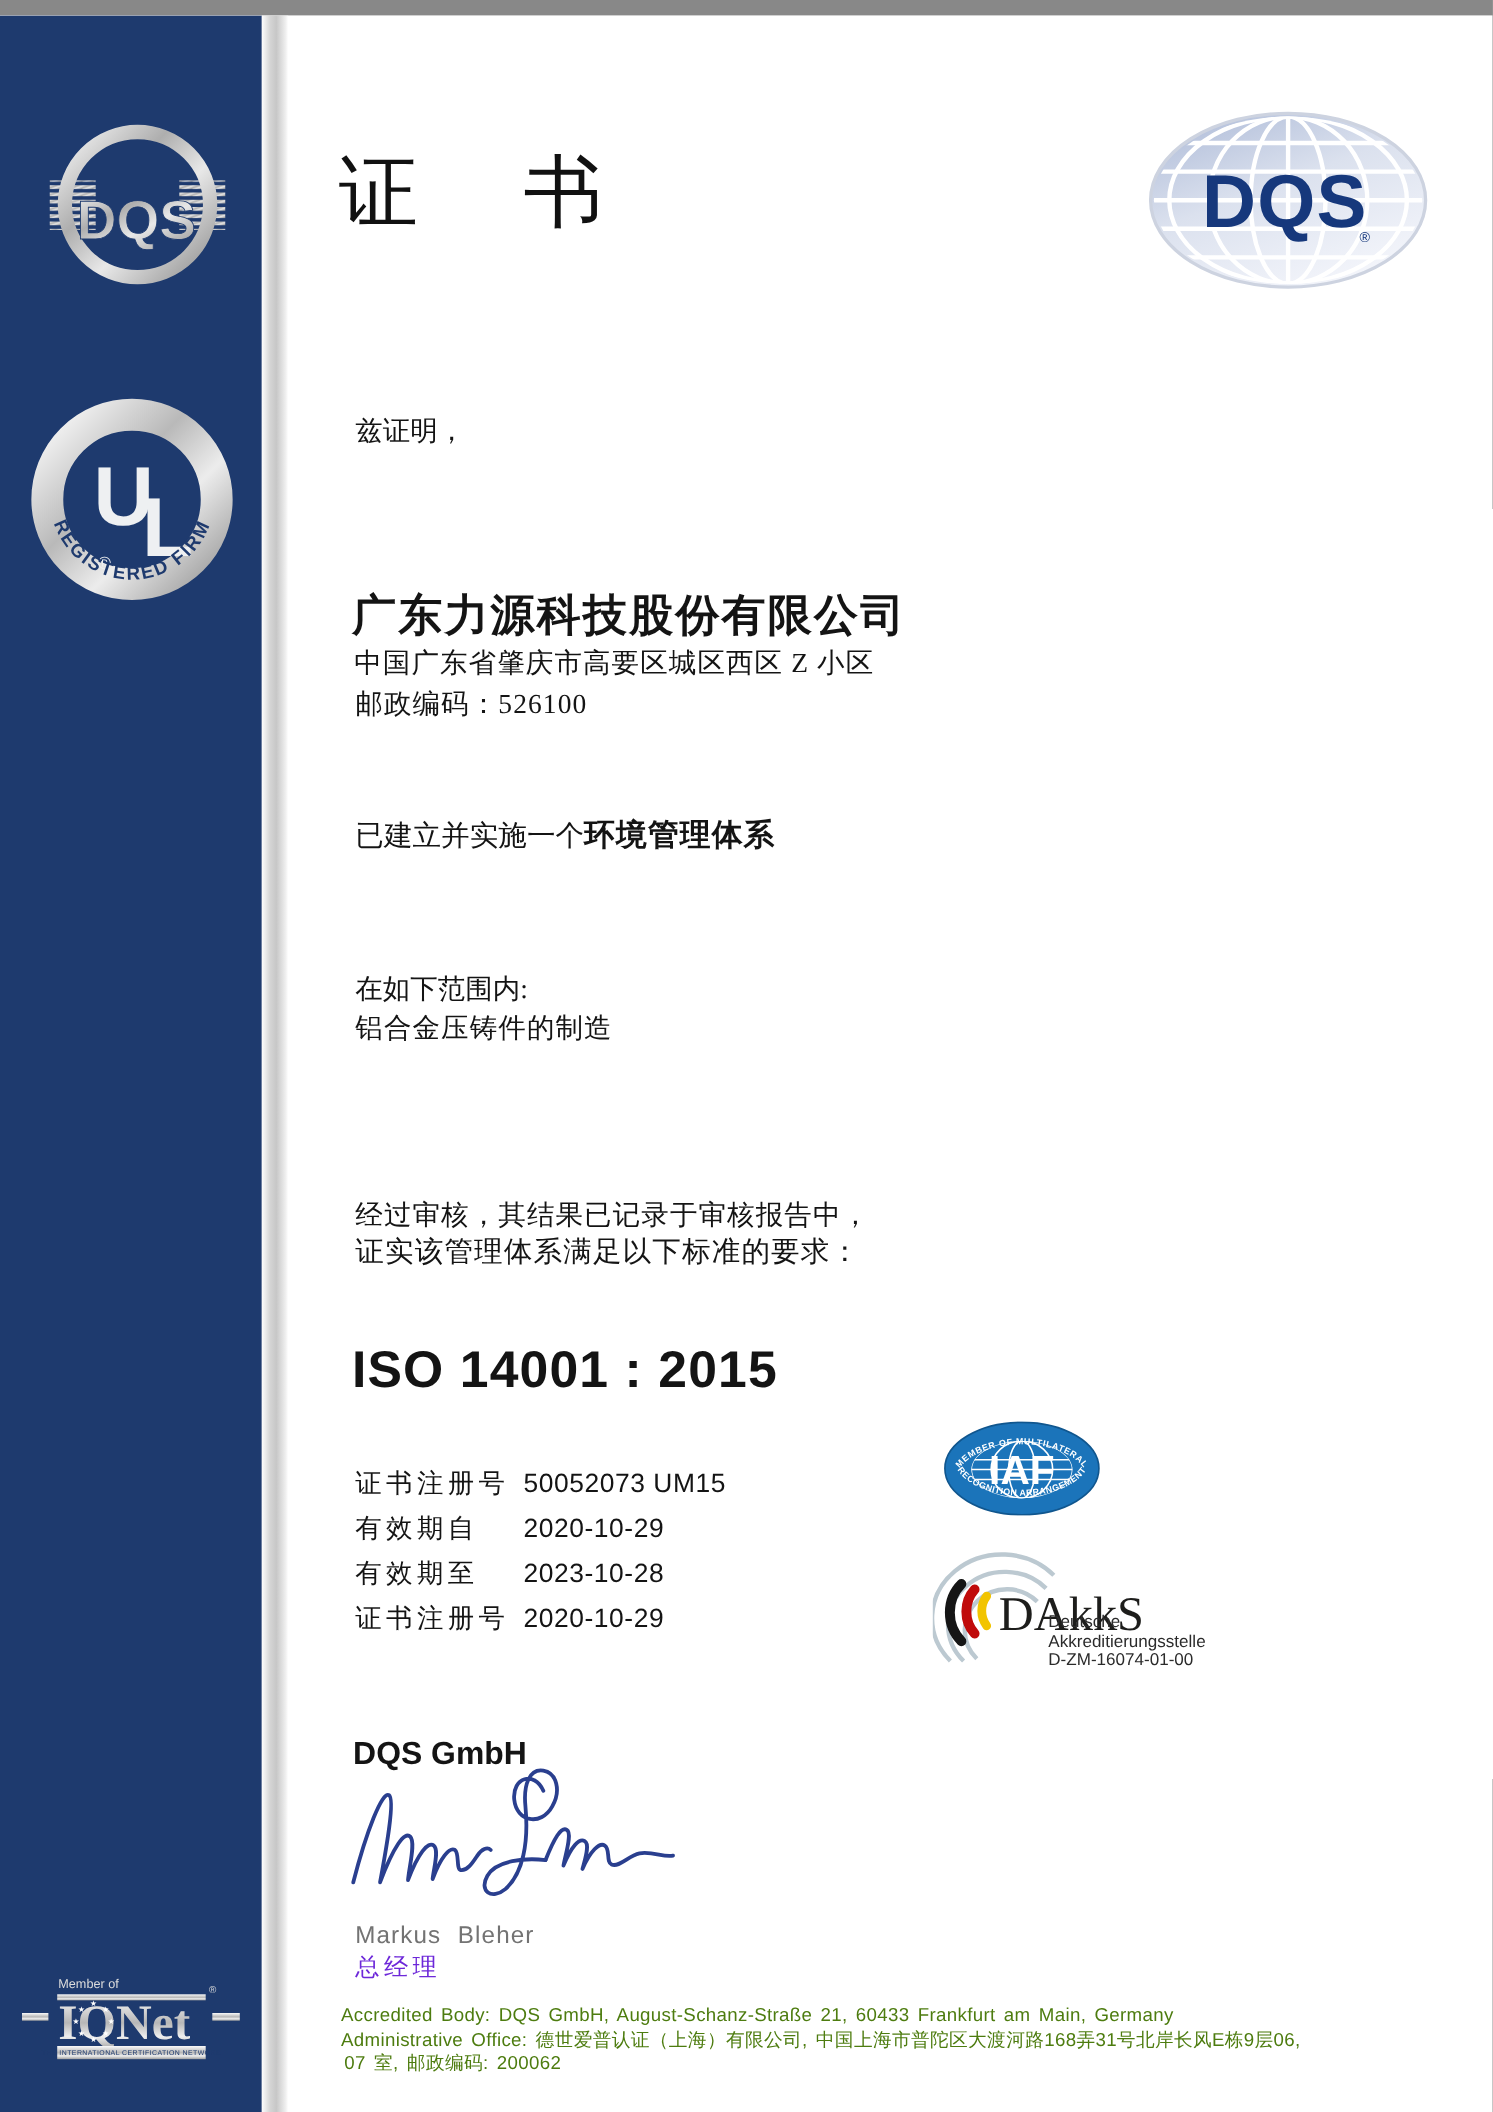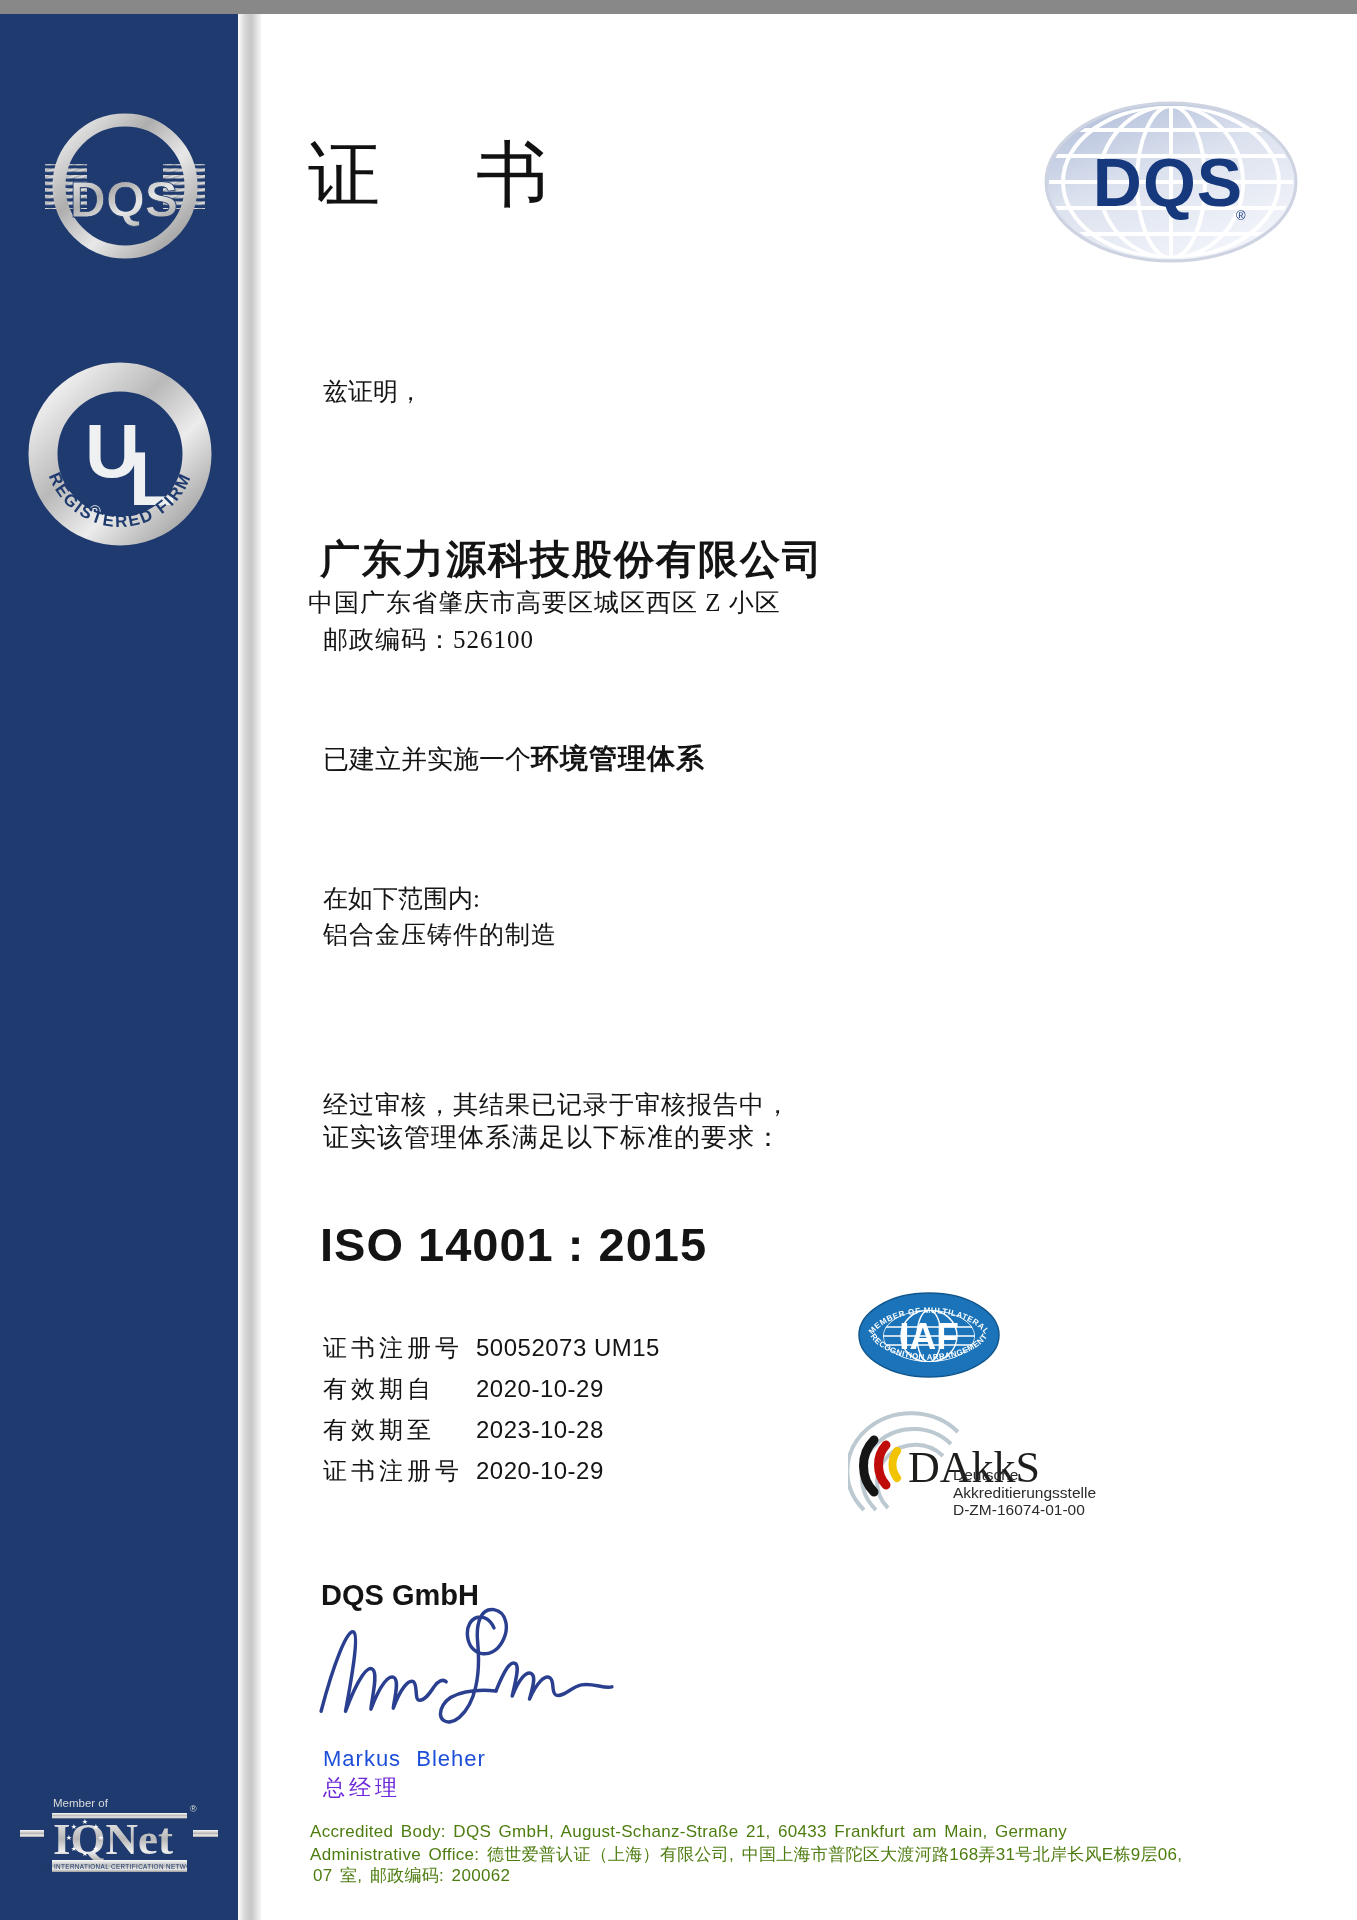--- a/index.html
+++ b/index.html
@@ -16,21 +16,21 @@
   .iqnet{position:absolute;left:12px;top:1776px;width:218px;height:100px;}
 
   
   .cert-title{position:absolute;left:308px;top:122px;display:flex;gap:96px;margin:0;
         font-size:72px;font-weight:400;line-height:1.1;color:#111;}
   .dqs-globe{position:absolute;left:1040px;top:84px;width:262px;height:168px;}
 
   
   .intro{left:323px;top:336px;font-size:25px;}
   .company-name{left:320px;top:478px;font-size:40px;font-weight:700;letter-spacing:2px;}
-  .company-address{left:308px;top:547px;font-size:25px;letter-spacing:1px;}
+  .company-address{left:322px;top:547px;font-size:25px;letter-spacing:1px;}
   .postal{left:323px;top:584px;font-size:25px;letter-spacing:1px;}
   .established{left:323px;top:700px;font-size:26px;}
   .established b{font-size:28px;letter-spacing:1px;}
   .scope-label{left:323px;top:843px;font-size:25px;}
   .scope-text{left:323px;top:879px;font-size:25px;letter-spacing:1px;}
   .audit1{left:323px;top:1049px;font-size:25px;letter-spacing:1px;text-align:center;}
   .audit2{left:323px;top:1080px;font-size:26px;letter-spacing:1px;}
   .standard{left:320px;top:1156px;font-size:47px;font-weight:700;letter-spacing:1px;
         font-family:"Liberation Sans","DejaVu Sans",sans-serif;}
 
@@ -45,21 +45,21 @@
   .dakks-block{position:absolute;left:848px;top:1396px;width:310px;height:150px;}
   .dakks-svg{position:absolute;left:0;top:0;width:200px;height:120px;}
   .dakks-text{position:absolute;left:105px;top:56px;font-size:15.5px;line-height:17.5px;color:#2b2b2b;
         font-family:"Liberation Sans","DejaVu Sans",sans-serif;}
 
   
   .org{left:321px;top:1536px;font-size:29px;font-weight:700;
         font-family:"Liberation Sans","DejaVu Sans",sans-serif;}
   .signature-svg{position:absolute;left:315px;top:1582px;width:305px;height:135px;}
   .signer{left:323px;top:1710px;font-size:22px;word-spacing:8px;letter-spacing:1px;
-        font-family:"Liberation Sans","DejaVu Sans",sans-serif;color:#1d4ed8;}
+        font-family:"Liberation Sans","DejaVu Sans",sans-serif;color:#737373;}
   .signer-title{left:323px;top:1737px;font-size:22px;letter-spacing:4px;color:#6d28d9;}
 
   
   .footer-line{font-size:17px;letter-spacing:0.3px;word-spacing:2.5px;color:#4d7c0f;
         font-family:"Liberation Sans","DejaVu Sans",sans-serif;white-space:nowrap;}
   .fl1{left:310px;top:1791px;} .fl2{left:310px;top:1812px;} .fl3{left:313px;top:1833px;}
 
   svg text{font-family:"Liberation Sans","DejaVu Sans",sans-serif;}
   svg text.serifed{font-family:"Liberation Serif","DejaVu Serif",serif;}
 </style>

